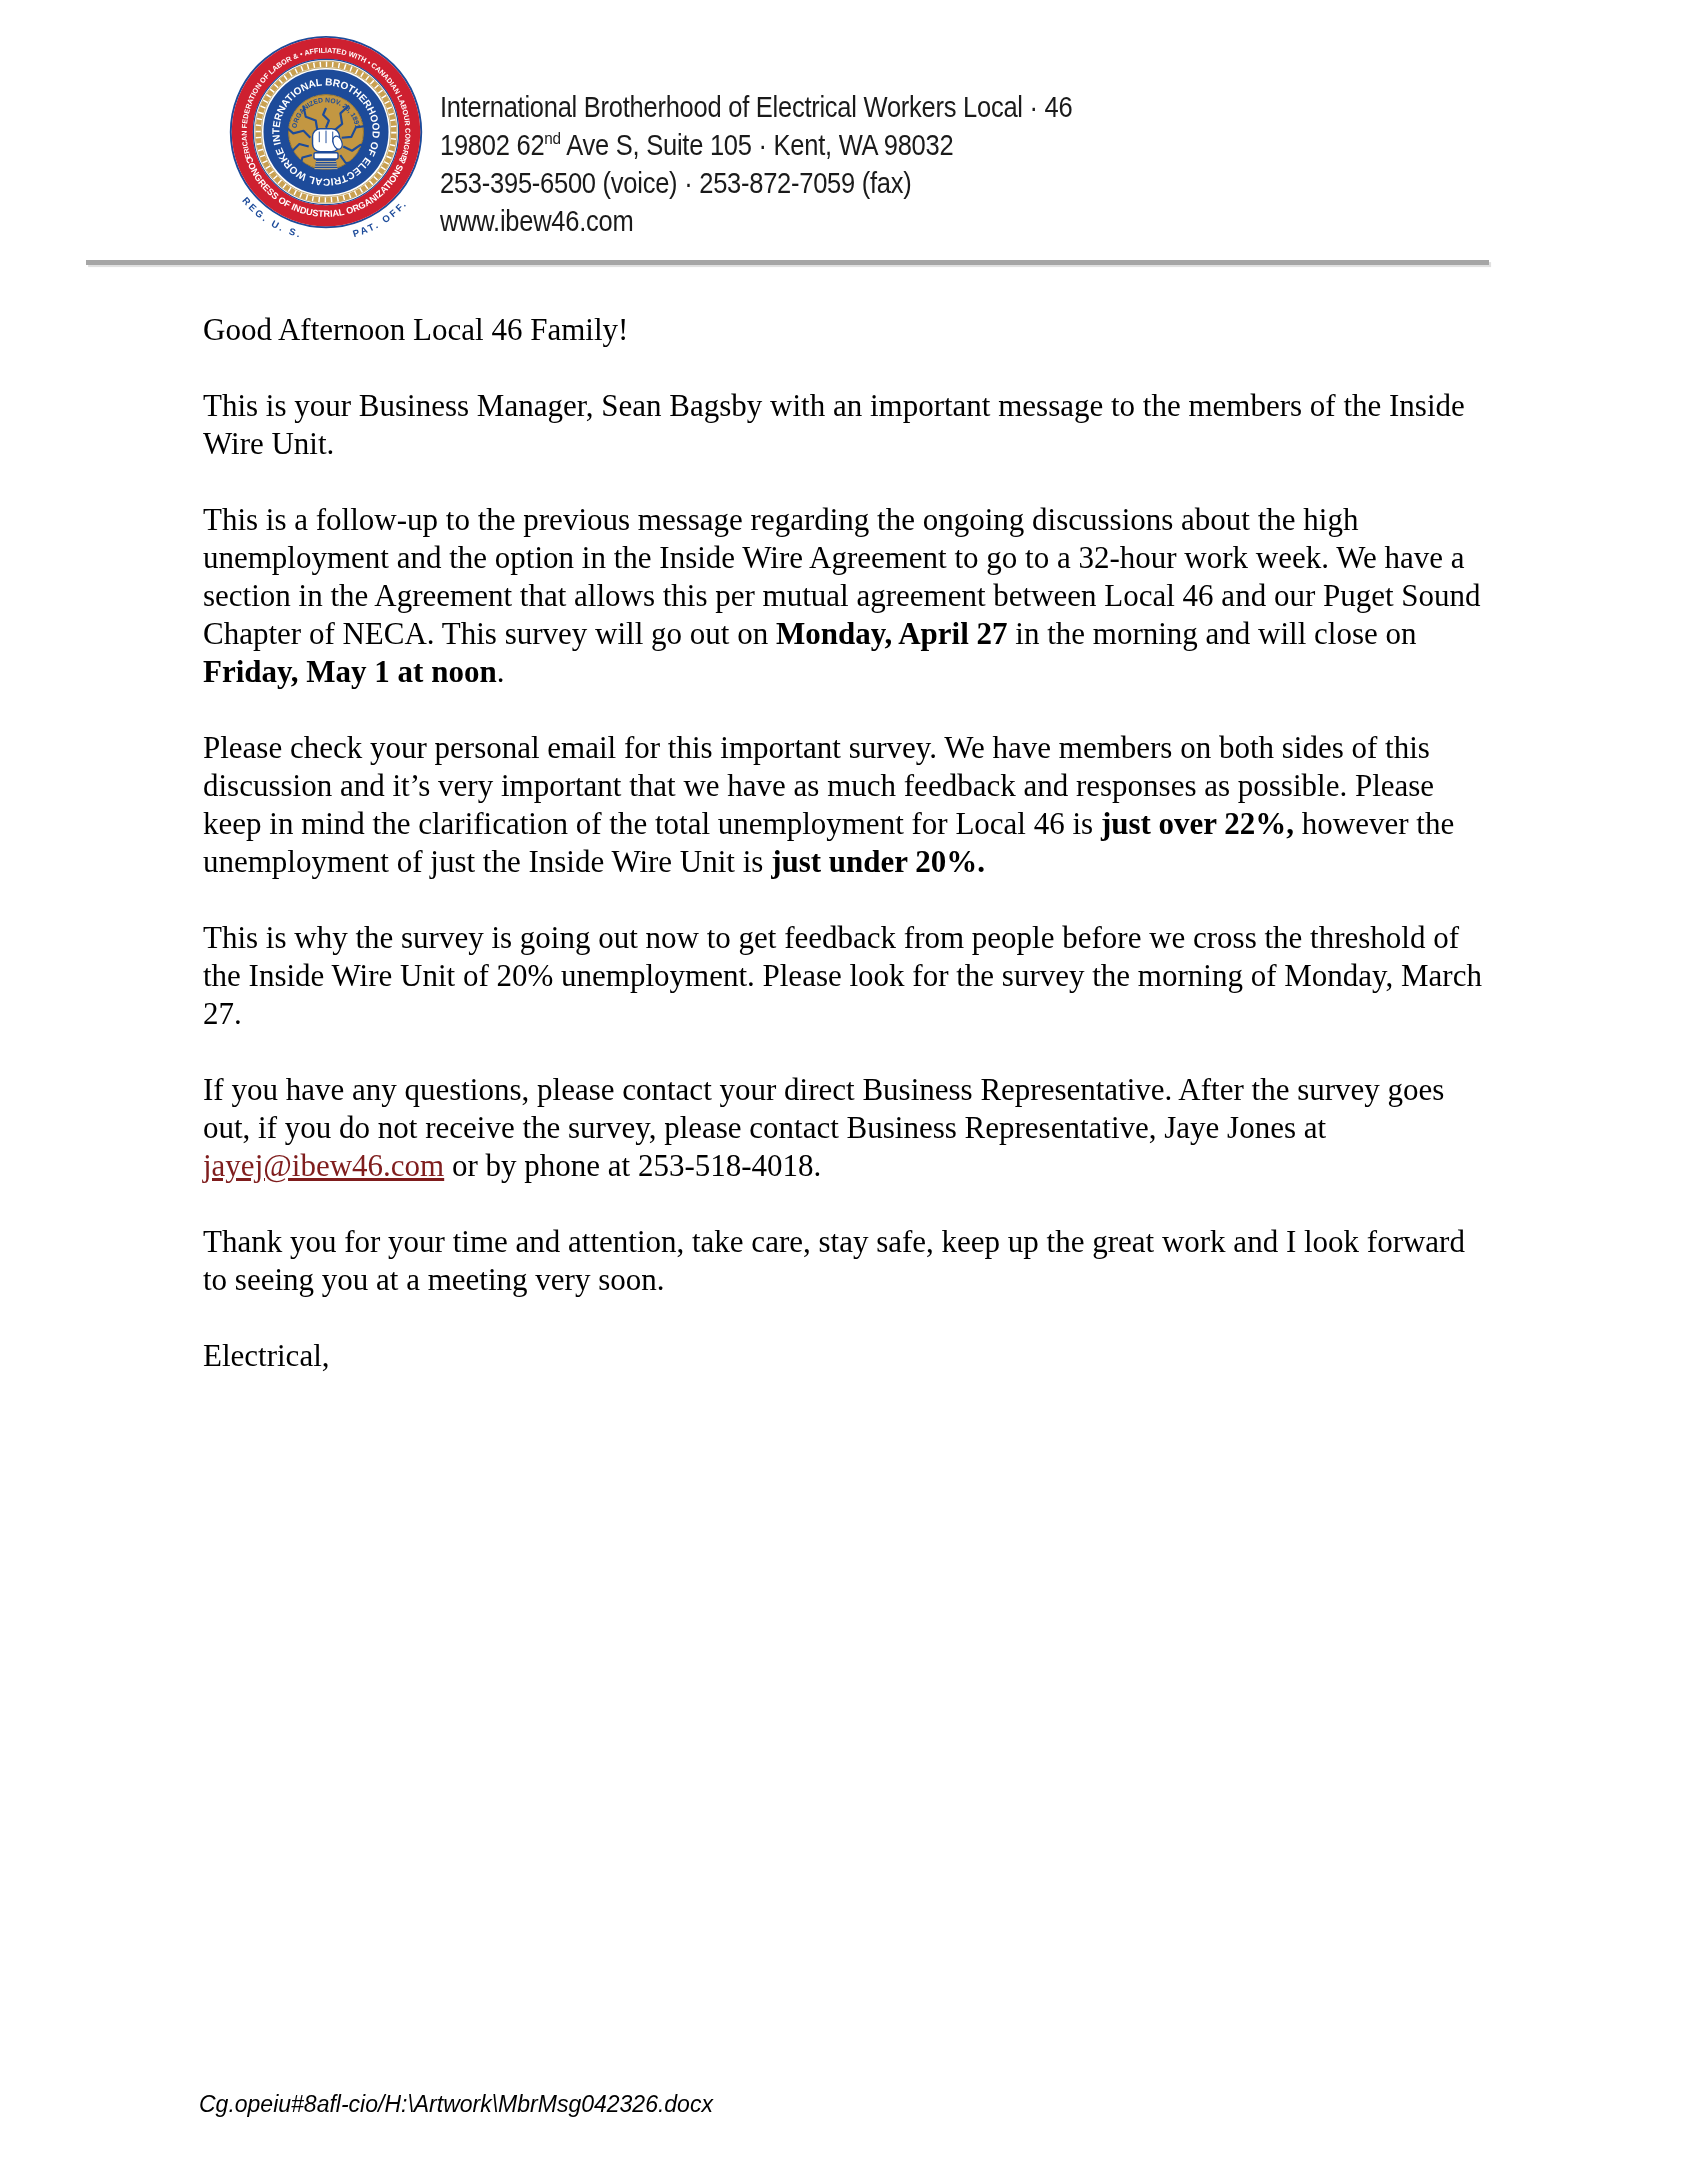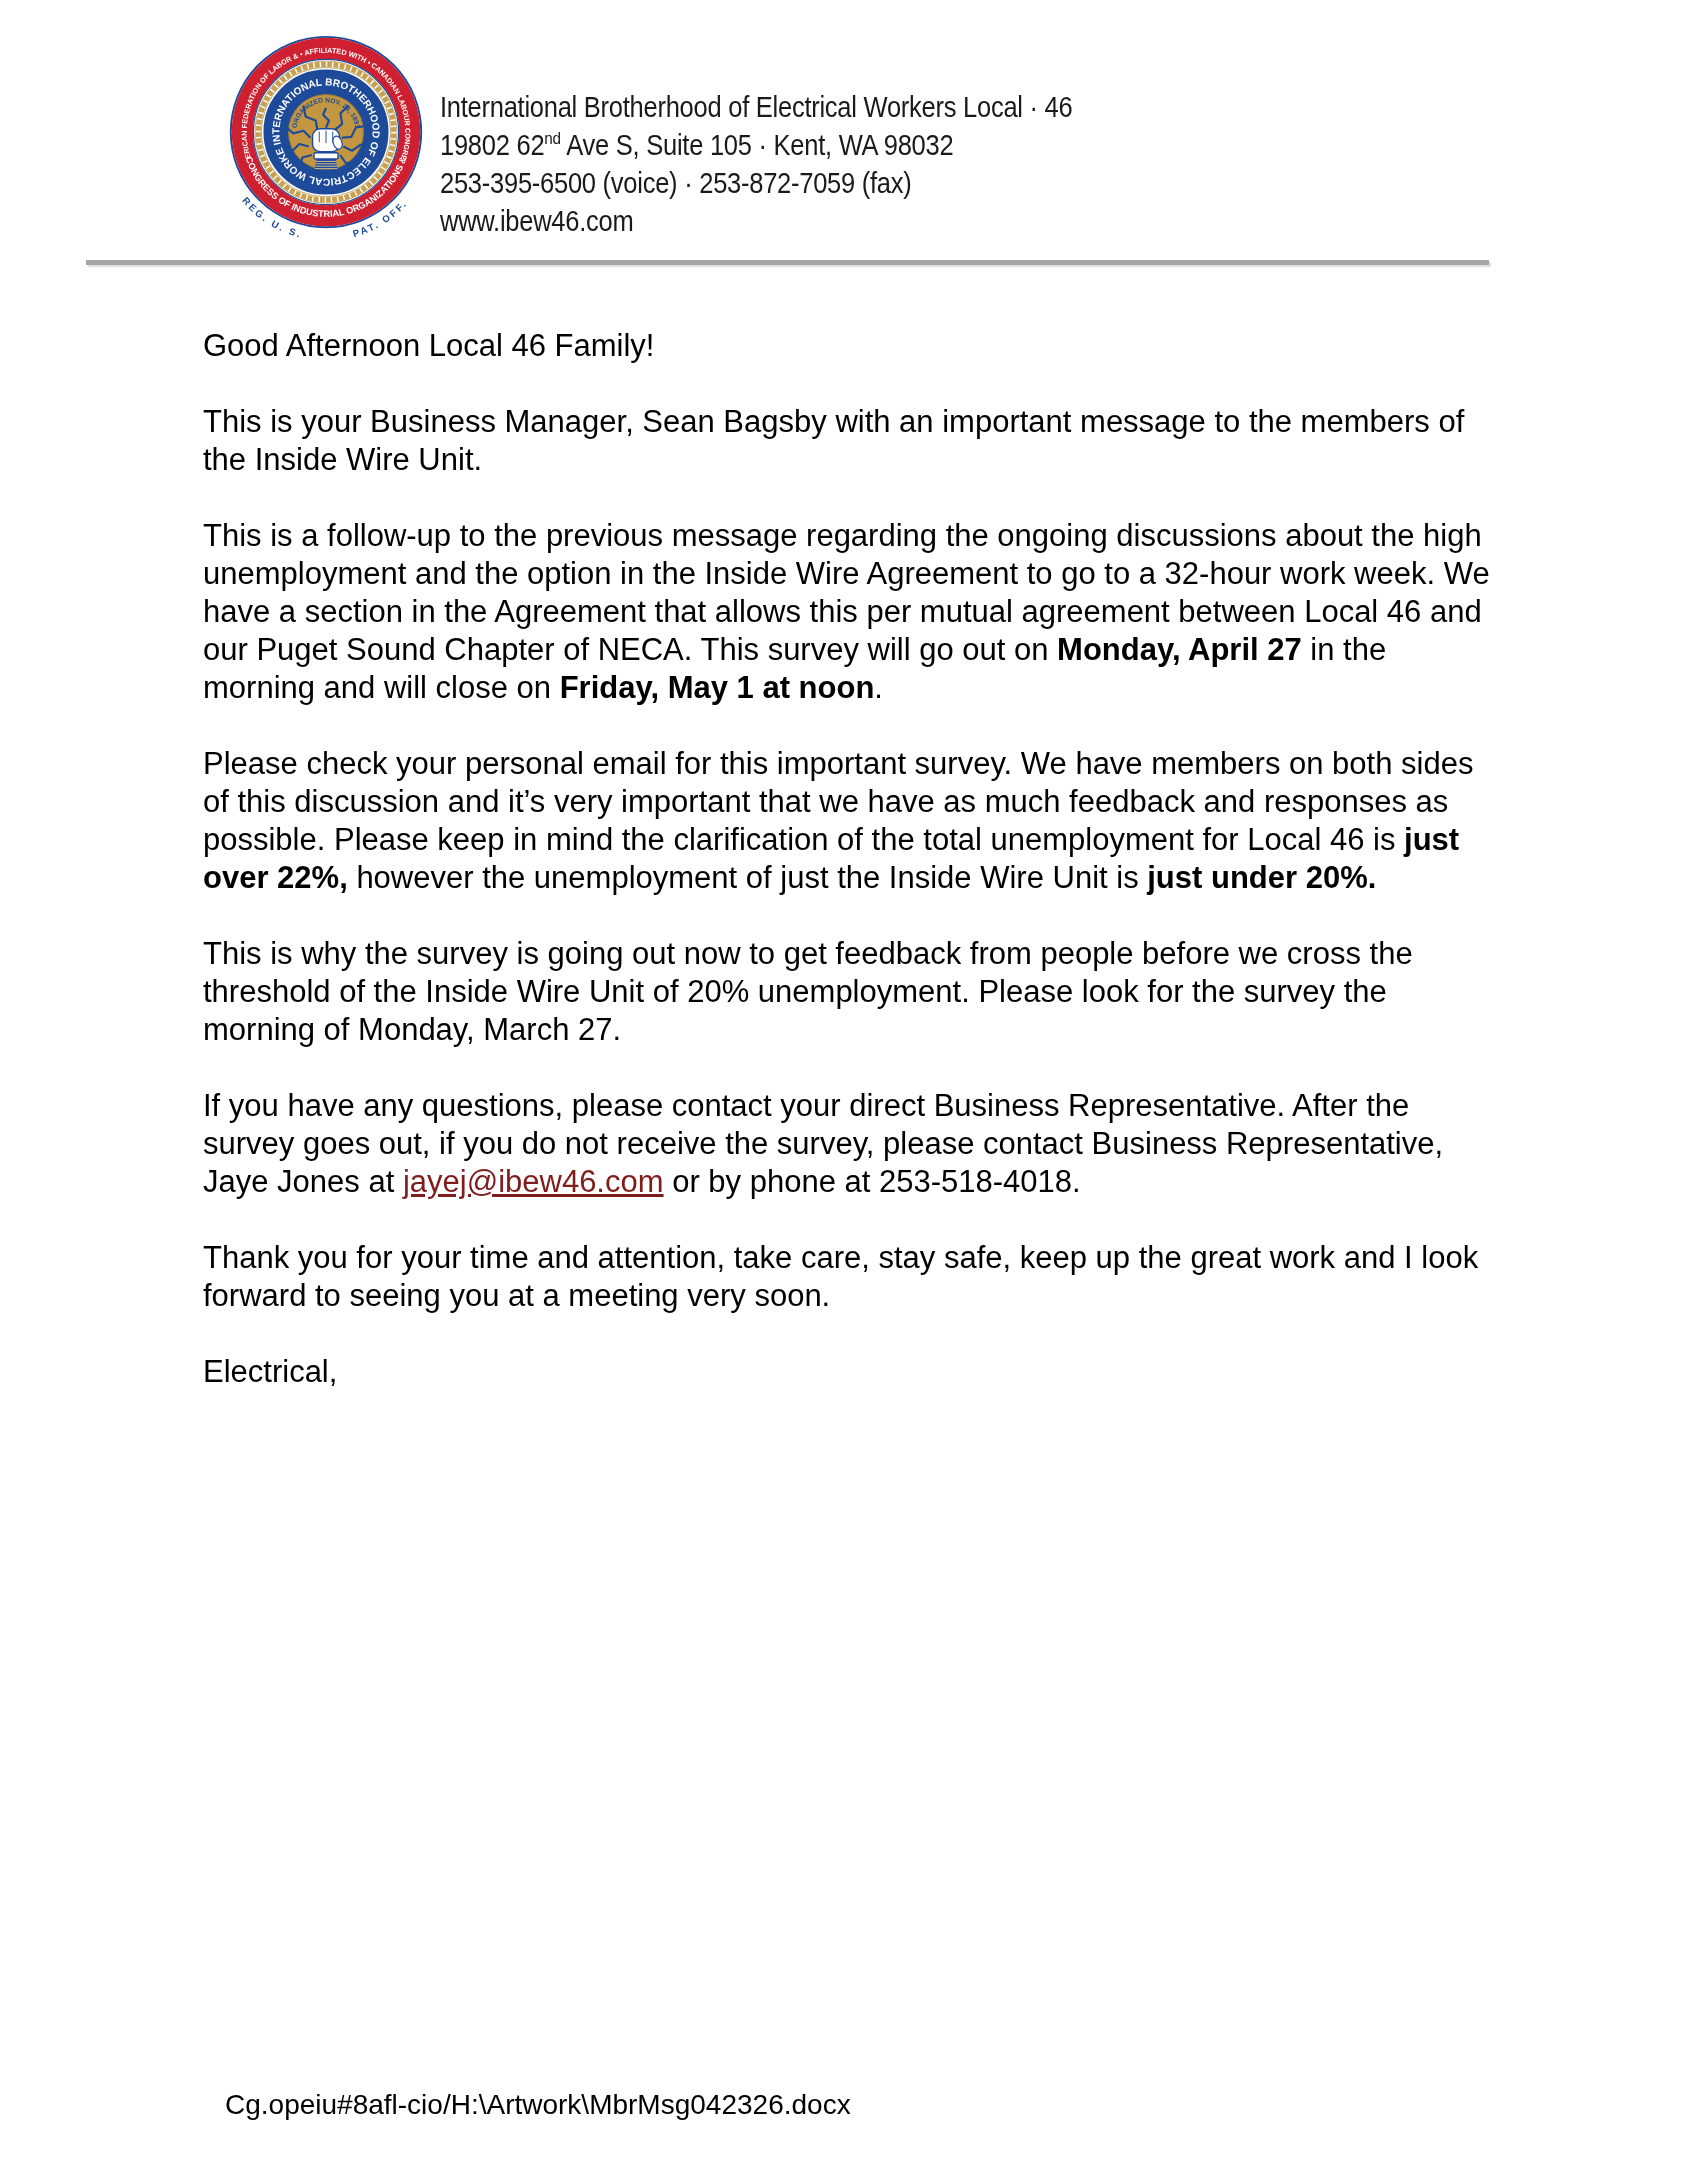--- a/index.html
+++ b/index.html
@@ -21,28 +21,28 @@
   
   .rule{
     position:absolute;left:86px;top:260px;width:1403px;height:5.1px;
     background:#a6a6a6;box-shadow:2.1px 2.1px 0 #e0e0e0;
   }
   
   .body-text{
     position:absolute;left:203px;top:311px;width:1290px;
     font-size:31px;line-height:38px;color:#000000;
   }
-  .body-text p{margin:16px 0 38px 0;}
+  .body-text p{margin:0 0 38px 0;font-family:Liberation Serif, serif;}
   .body-text .b{font-weight:bold;}
   a.email-link{color:#7f1d1d;text-decoration:underline;cursor:pointer;}
   .signature div{white-space:pre-wrap;}
   
   .footer{
     position:absolute;left:199px;top:2091px;
-    font-size:28px;line-height:27px;color:#000000;margin-left:26px;
+    font-size:23px;line-height:27px;font-style:italic;color:#000000;
   }
 </style>
 </head>
 <body>
 
 <svg class="seal" viewBox="0 0 420 428" aria-hidden="true">
   <defs>
     <path id="arcTop" d="M 54.9,266.4 A 165,165 0 1 1 365.1,266.4"></path>
     <path id="arcBottom" d="M 44.6,270.2 A 176,176 0 0 0 375.4,270.2"></path>
     <path id="arcRegPat" d="M 24.9,339.7 A 226,226 0 0 0 395.1,339.7"></path>

